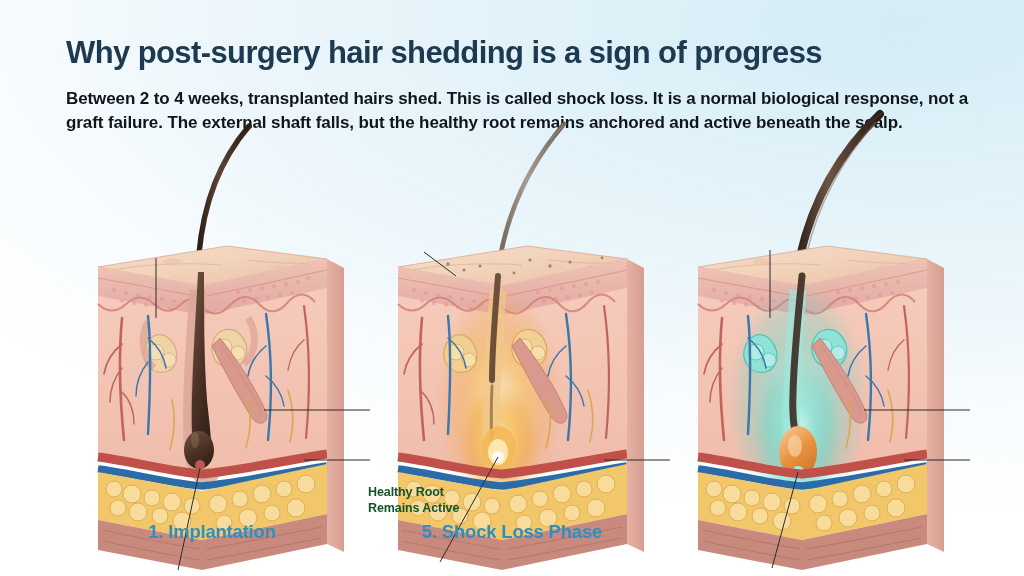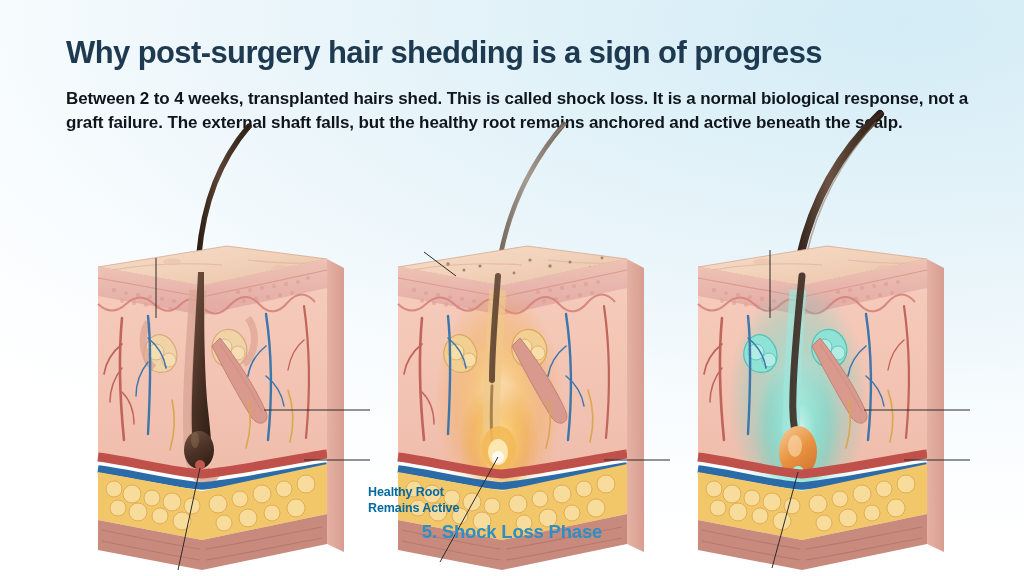--- a/index.html
+++ b/index.html
@@ -29,21 +29,21 @@
   .p1{left:52px;} .p2{left:352px;} .p3{left:652px;}
 
   .caption{
     position:absolute;top:521px;width:320px;text-align:center;
     font-size:18.5px;font-weight:700;color:#2d8fc4;letter-spacing:-0.2px;
   }
   .c1{left:52px;} .c2{left:352px;} .c3{left:652px;}
 
   .annot{
     position:absolute;left:368px;top:485px;
-    font-size:12.5px;font-weight:600;color:#0369a1;line-height:1.24;
+    font-size:12.5px;font-weight:600;color:#14532d;line-height:1.24;
     letter-spacing:-0.1px;white-space:pre-line;
   }
   svg{display:block;overflow:visible;}
 </style>
 </head>
 <body>
 
 <div class="stage">
 
   <div class="title">Why post-surgery hair shedding is a sign of progress</div>
@@ -537,15 +537,16 @@
         <path d="M212 310 L318 310"></path>
         <path d="M252 360 L318 360"></path>
         <path d="M146 372 L120 468"></path>
       </g>
     </svg>
   </div>
 
   <div class="annot">Healthy Root
 Remains Active</div>
 
+  <div class="caption c1">1. Implantation</div>
   <div class="caption c2">5. Shock Loss Phase</div>
 
 </div>
 
 </body></html>

